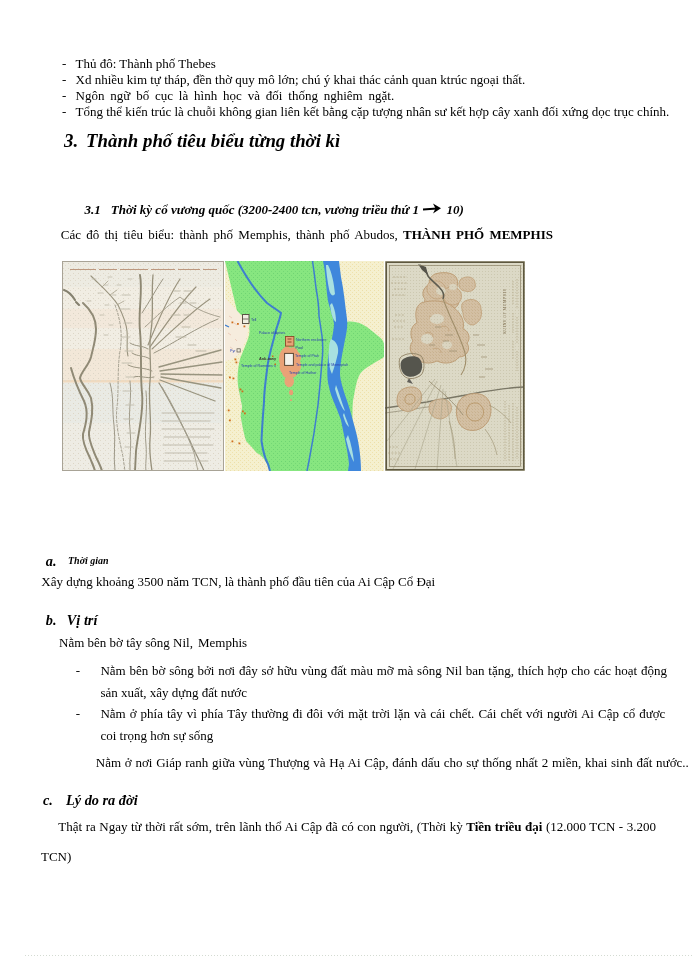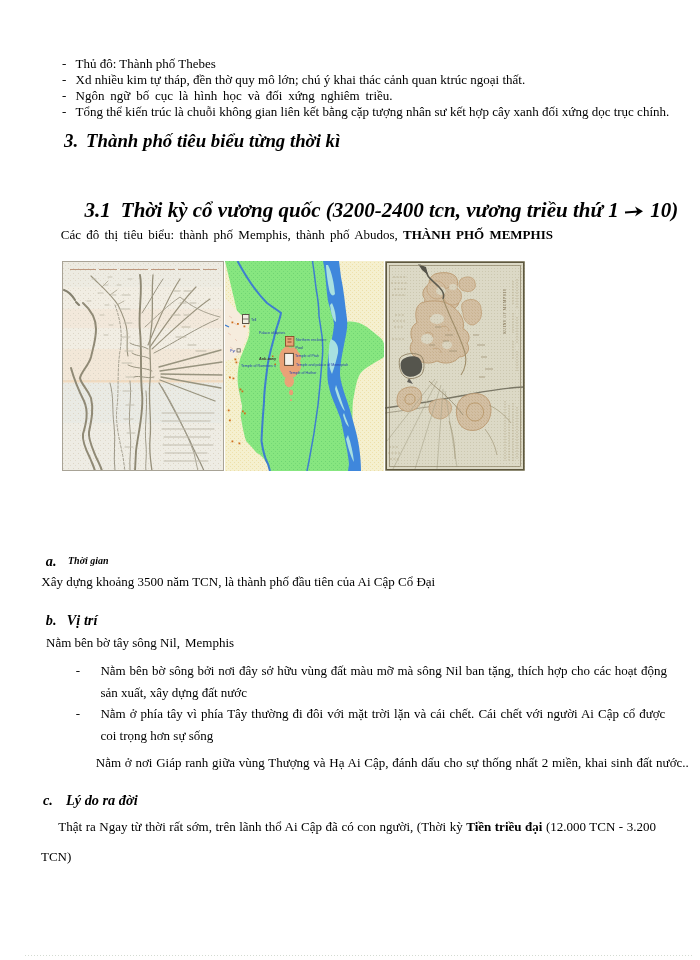--- a/index.html
+++ b/index.html
@@ -9,27 +9,27 @@
   .b13{font-size:13px;line-height:16.2px;}
   .dash{position:absolute;}
 </style>
 </head>
 <body>
 <div id="page">
 
   <div class="abs b13" style="left:62px;top:55.8px;width:620px;">
     <div style="position:relative;padding-left:13.5px;"><span class="dash" style="left:0;">-</span>Thủ đô:  Thành phố  Thebes</div>
     <div style="position:relative;padding-left:13.5px;"><span class="dash" style="left:0;">-</span>Xd nhiều kim tự tháp, đền thờ quy mô lớn; chú ý khai thác cảnh quan ktrúc ngoại thất.</div>
-    <div style="position:relative;padding-left:13.5px;"><span class="dash" style="left:0;">-</span><span style="word-spacing:2.6px;">Ngôn ngữ bố cục là hình học và đối xứng nghiêm triều.</span></div>
+    <div style="position:relative;padding-left:13.5px;"><span class="dash" style="left:0;">-</span><span style="word-spacing:2.6px;">Ngôn ngữ bố cục là hình học và đối thống nghiêm ngặt.</span></div>
     <div style="position:relative;padding-left:13.5px;"><span class="dash" style="left:0;">-</span>Tổng thể kiến trúc là chuỗi không gian liên kết bằng cặp tượng nhân sư kết hợp cây xanh đối xứng dọc trục chính.</div>
   </div>
 
   <div class="abs" style="left:64px;top:129px;font-size:18.8px;line-height:24px;font-weight:bold;font-style:italic;">3.<span style="display:inline-block;width:8px;"></span>Thành phố tiêu biểu từng thời kì</div>
 
-  <div class="abs" style="left:84.6px;top:199.4px;font-size:21px;line-height:22px;font-weight:bold;font-style:italic;">3.1<span style="display:inline-block;width:10px;"></span>Thời kỳ cổ vương quốc (3200-2400 tcn, vương triều thứ 1 <svg width="21" height="13" viewBox="0 0 21 13" style="vertical-align:-1px">
+  <div class="abs" style="left:84.6px;top:199.4px;font-size:13px;line-height:22px;font-weight:bold;font-style:italic;">3.1<span style="display:inline-block;width:10px;"></span>Thời kỳ cổ vương quốc (3200-2400 tcn, vương triều thứ 1 <svg width="21" height="13" viewBox="0 0 21 13" style="vertical-align:-1px">
         <path d="M1,7.4 L15,6.6" stroke="#000" stroke-width="2"></path>
         <path d="M11,1.5 L19,6.3 L11,11.5 L13.5,6.6 Z" fill="#000"></path>
       </svg> 10)</div>
 
   <div class="abs" style="left:60.8px;top:227.4px;font-size:13px;line-height:16px;word-spacing:2px;">Các đô thị tiêu biểu: thành phố Memphis, thành phố Abudos, <b>THÀNH PHỐ MEMPHIS</b></div>
 
   <div class="abs" style="left:62px;top:261px;width:162px;height:210px;">
     <svg width="162" height="210" viewBox="0 0 162 210">
       <defs>
         <filter id="soft1" x="-5%" y="-5%" width="110%" height="110%">
@@ -290,21 +290,21 @@
   </div>
 
   <div class="abs" style="left:45.8px;top:553.4px;font-size:14.3px;line-height:16px;font-weight:bold;font-style:italic;">a.</div>
   <div class="abs" style="left:68px;top:553.4px;font-size:10px;line-height:16px;font-weight:bold;font-style:italic;">Thời gian</div>
 
   <div class="abs" style="left:41.3px;top:574.3px;font-size:13px;line-height:16px;">Xây dựng khoảng 3500 năm TCN, là thành phố đầu tiên của Ai Cập Cổ Đại</div>
 
   <div class="abs" style="left:45.8px;top:612.3px;font-size:14.3px;line-height:16px;font-weight:bold;font-style:italic;">b.</div>
   <div class="abs" style="left:66.8px;top:612.3px;font-size:14.3px;line-height:16px;font-weight:bold;font-style:italic;">Vị trí</div>
 
-  <div class="abs" style="left:46px;top:634.9px;font-size:13px;line-height:16px;text-align:center;">Nằm bên bờ tây sông Nil,<span style="display:inline-block;width:5px;"></span>Memphis</div>
+  <div class="abs" style="left:59px;top:634.9px;font-size:13px;line-height:16px;text-align:center;">Nằm bên bờ tây sông Nil,<span style="display:inline-block;width:5px;"></span>Memphis</div>
 
   <div class="abs" style="left:100.4px;top:659.8px;width:566.6px;font-size:13px;line-height:21.7px;text-align:justify;">
     <span class="dash" style="left:-24.6px;">-</span>Nằm bên bờ sông bởi nơi đây sở hữu vùng đất màu mỡ mà sông Nil ban tặng, thích hợp cho các hoạt động sản xuất, xây dựng đất nước
   </div>
 
   <div class="abs" style="left:100.4px;top:703.2px;width:565px;font-size:13px;line-height:21.7px;text-align:justify;">
     <span class="dash" style="left:-24.6px;">-</span>Nằm ở phía tây vì phía Tây thường đi đôi với mặt trời lặn và cái chết. Cái chết với người Ai Cập cổ được coi trọng hơn sự sống
   </div>
 
   <div class="abs" style="left:59.8px;top:755.1px;font-size:13px;line-height:16px;word-spacing:0.5px;white-space:nowrap;margin-left:36px;">Nằm ở nơi Giáp ranh giữa vùng Thượng và Hạ Ai Cập, đánh dấu cho sự thống nhất 2 miền, khai sinh đất nước..</div>

